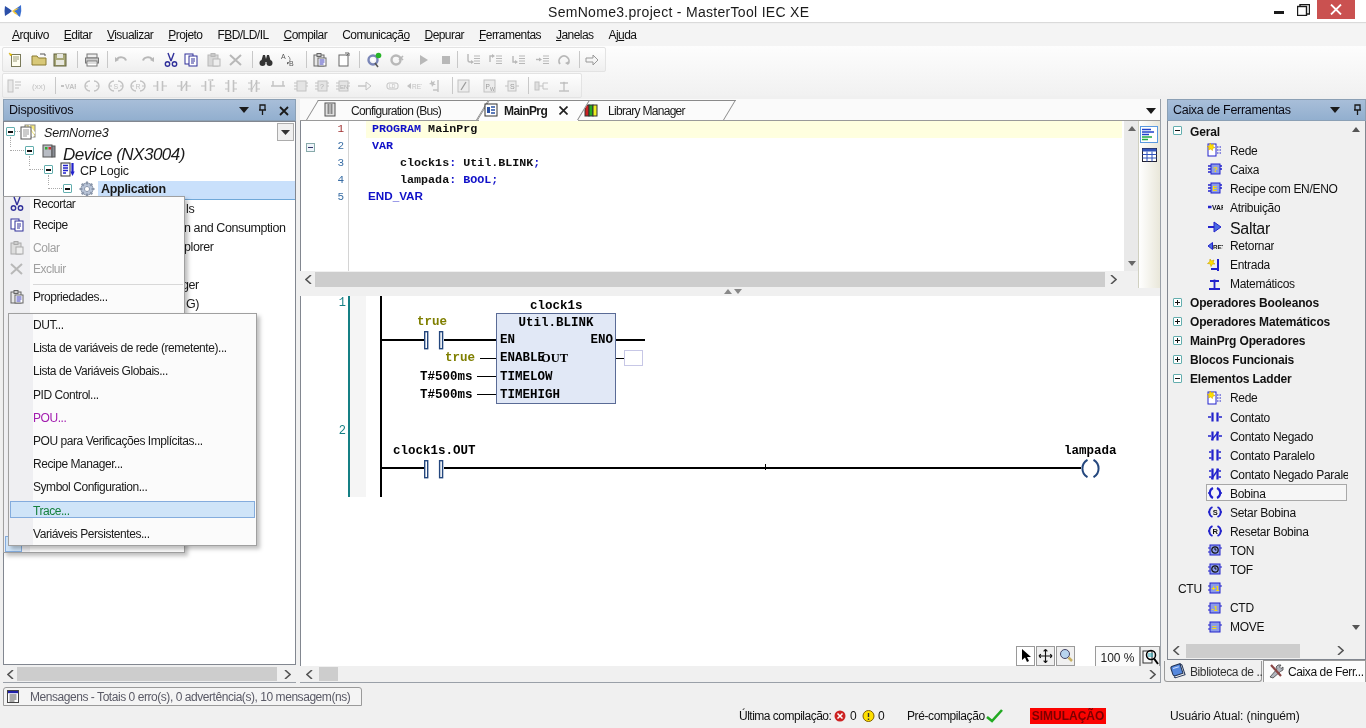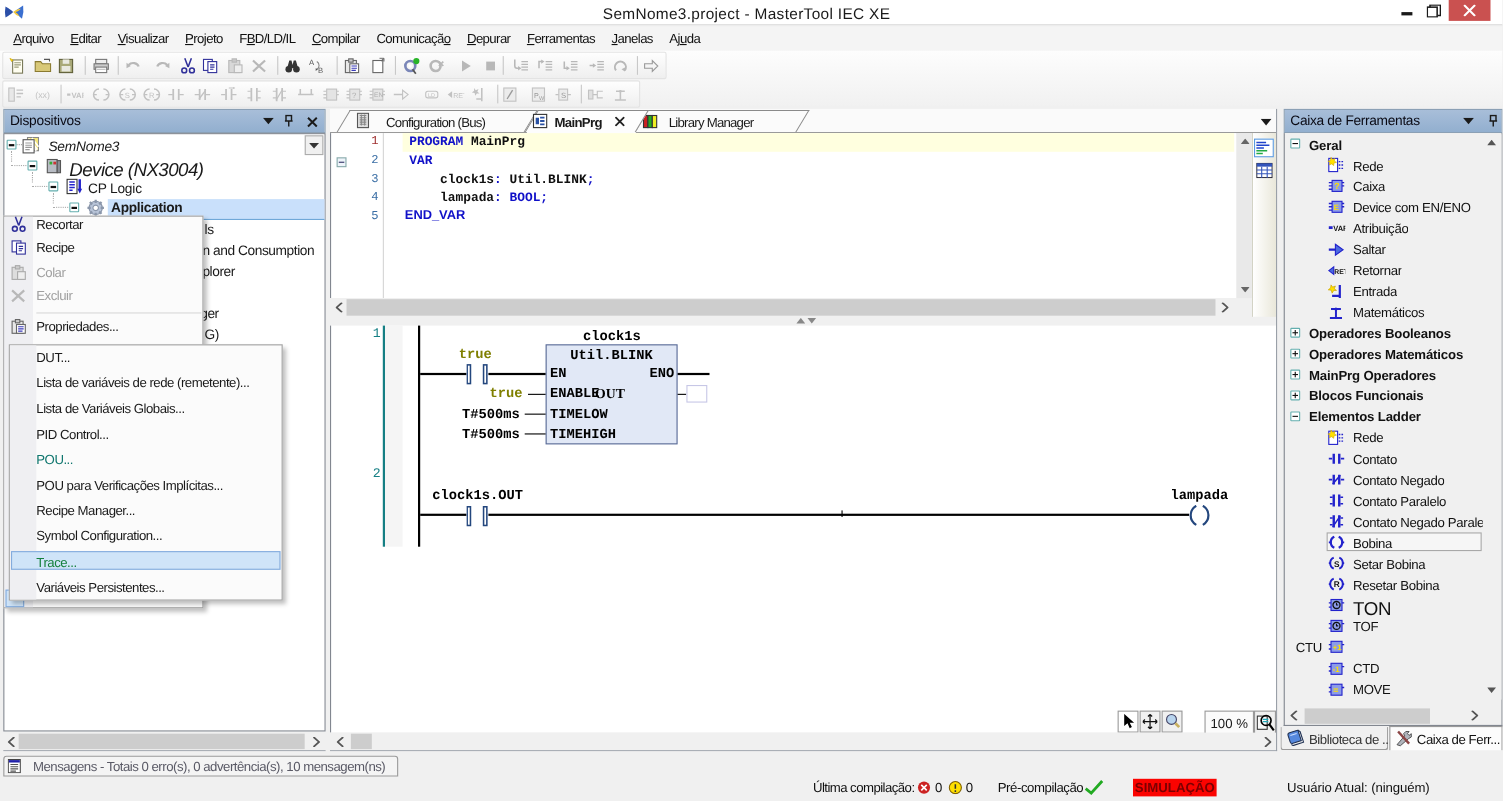--- a/index.html
+++ b/index.html
@@ -516,31 +516,31 @@
     <rect x="4" y="3" width="9" height="10" fill="#8c9ce8" stroke="#2222cc"></rect>
     <text x="6" y="11" font-size="8" fill="#ffe000" font-weight="bold">?</text>
     <path d="M1 5 h3 M1 8 h3 M1 11 h3 M13 5 h2 M13 8 h2" stroke="#2222cc" stroke-width="1.3"></path>
   </svg>
 <div class="abs" style="left:1230px;top:162.8px;font-size:12px;letter-spacing:-0.3px;color:#111;white-space:nowrap;max-width:118px;overflow:hidden">Caixa</div>
 <svg class="abs" style="left:1207px;top:180.4px" width="16" height="16" viewBox="0 0 16 16">
     <rect x="4" y="3" width="9" height="10" fill="#8c9ce8" stroke="#2222cc"></rect>
     <text x="5.5" y="10.5" font-size="7" fill="#ffe000" font-weight="bold">E</text>
     <path d="M1 5 h3 M1 8 h3 M1 11 h3 M13 5 h2 M13 8 h2" stroke="#2222cc" stroke-width="1.3"></path>
   </svg>
-<div class="abs" style="left:1230px;top:181.9px;font-size:12px;letter-spacing:-0.3px;color:#111;white-space:nowrap;max-width:118px;overflow:hidden">Device com EN/ENO</div>
+<div class="abs" style="left:1230px;top:181.9px;font-size:12px;letter-spacing:-0.3px;color:#111;white-space:nowrap;max-width:118px;overflow:hidden">Recipe com EN/ENO</div>
 <svg class="abs" style="left:1207px;top:199.4px" width="16" height="16" viewBox="0 0 16 16">
     <path d="M1 8 h3.5" stroke="#2222cc" stroke-width="2.5"></path>
     <text x="5" y="11" font-size="6.8" font-weight="bold" fill="#111">VAR</text>
   </svg>
 <div class="abs" style="left:1230px;top:200.9px;font-size:12px;letter-spacing:-0.3px;color:#111;white-space:nowrap;max-width:118px;overflow:hidden">Atribuição</div>
 <svg class="abs" style="left:1207px;top:218.5px" width="16" height="16" viewBox="0 0 16 16">
     <path d="M1 8 h7" stroke="#2222cc" stroke-width="2"></path>
     <path d="M7 3 l7 5 -7 5 Z" fill="#4a6ae0" stroke="#2222cc"></path>
   </svg>
-<div class="abs" style="left:1230px;top:220.0px;font-size:12px;letter-spacing:-0.3px;color:#111;white-space:nowrap;max-width:118px;overflow:hidden">Saltar</div>
+<div class="abs" style="left:1230px;top:220.0px;font-size:16px;letter-spacing:-0.3px;color:#111;white-space:nowrap;max-width:118px;overflow:hidden">Saltar</div>
 <svg class="abs" style="left:1207px;top:237.5px" width="16" height="16" viewBox="0 0 16 16">
     <path d="M1 8 l4.5 -3.5 v7 Z" fill="#4a6ae0" stroke="#2222cc"></path>
     <text x="6" y="10.8" font-size="6.2" font-weight="bold" fill="#111">RET</text>
   </svg>
 <div class="abs" style="left:1230px;top:239.0px;font-size:12px;letter-spacing:-0.3px;color:#111;white-space:nowrap;max-width:118px;overflow:hidden">Retornar</div>
 <svg class="abs" style="left:1207px;top:256.6px" width="16" height="16" viewBox="0 0 16 16">
     <path d="M3 2 l1.5 2 L7 3 l-1 2.5 L8 7 H5.5 L4 9.5 L3.2 6.8 L0.5 6.5 l2.2-1.8 Z" fill="#ffe000" stroke="#caa000" stroke-width="0.6"></path>
     <path d="M11 2 v12 M4 12 h7" stroke="#2222cc" stroke-width="2"></path>
   </svg>
 <div class="abs" style="left:1230px;top:258.1px;font-size:12px;letter-spacing:-0.3px;color:#111;white-space:nowrap;max-width:118px;overflow:hidden">Entrada</div>
@@ -614,21 +614,21 @@
     <path d="M5.5 3 a5.5 5.5 0 0 0 0 10 M10.5 3 a5.5 5.5 0 0 1 0 10" fill="none" stroke="#2222cc" stroke-width="1.8"></path>
     <text x="5.5" y="11" font-size="7.5" font-weight="bold" fill="#111">R</text>
   </svg>
 <div class="abs" style="left:1230px;top:524.8px;font-size:12px;letter-spacing:-0.3px;color:#111;white-space:nowrap;max-width:118px;overflow:hidden">Resetar Bobina</div>
 <svg class="abs" style="left:1207px;top:542.3px" width="16" height="16" viewBox="0 0 16 16">
     <rect x="3" y="3" width="10" height="10" fill="#8c9ce8" stroke="#2222cc"></rect>
     <circle cx="8" cy="8" r="3.2" fill="none" stroke="#111" stroke-width="1.2"></circle>
     <path d="M8 6 v2 h1.5" stroke="#111" fill="none"></path>
     <path d="M1 6 h2 M1 10 h2 M13 6 h2" stroke="#2222cc" stroke-width="1.2"></path>
   </svg>
-<div class="abs" style="left:1230px;top:543.8px;font-size:17px;letter-spacing:-0.3px;color:#111;white-space:nowrap;max-width:118px;overflow:hidden">TON</div>
+<div class="abs" style="left:1230px;top:543.8px;font-size:12px;letter-spacing:-0.3px;color:#111;white-space:nowrap;max-width:118px;overflow:hidden">TON</div>
 <svg class="abs" style="left:1207px;top:561.4px" width="16" height="16" viewBox="0 0 16 16">
     <rect x="3" y="3" width="10" height="10" fill="#8c9ce8" stroke="#2222cc"></rect>
     <circle cx="8" cy="8" r="3.2" fill="none" stroke="#111" stroke-width="1.2"></circle>
     <path d="M8 6 v2 h1.5" stroke="#111" fill="none"></path>
     <path d="M1 6 h2 M1 10 h2 M13 6 h2" stroke="#2222cc" stroke-width="1.2"></path>
   </svg>
 <div class="abs" style="left:1230px;top:562.9px;font-size:12px;letter-spacing:-0.3px;color:#111;white-space:nowrap;max-width:118px;overflow:hidden">TOF</div>
 <svg class="abs" style="left:1207px;top:580.4px" width="16" height="16" viewBox="0 0 16 16">
     <rect x="3" y="3" width="10" height="10" fill="#8c9ce8" stroke="#2222cc"></rect>
     <text x="4.5" y="11" font-size="7" font-weight="bold" fill="#ffe000">+1</text>
@@ -737,18 +737,18 @@
     <path d="M7.5 8h5M7.5 10h5M7.5 12h4" stroke="#3a3ab8"></path>
   </svg>
 <div class="abs" style="left:33px;top:290.0px;font-size:12px;letter-spacing:-0.45px;color:#1a1a1a;z-index:11;white-space:nowrap">Propriedades...</div>
 <div class="abs" style="left:5px;top:536px;width:17px;height:16px;border:1px solid #84acdd;background:#cfe4f8;z-index:11"></div>
 <div class="abs" style="left:8px;top:313px;width:249px;height:233px;background:#fbfbfb;border:1px solid #a0a0a0;box-shadow:3px 3px 4px rgba(0,0,0,0.25);z-index:20"></div>
 <div class="abs" style="left:9px;top:314px;width:24px;height:231px;background:#efeff2;z-index:20"></div>
 <div class="abs" style="left:33px;top:318.0px;font-size:12px;letter-spacing:-0.45px;color:#1a1a1a;z-index:22;white-space:nowrap">DUT...</div>
 <div class="abs" style="left:33px;top:341.2px;font-size:12px;letter-spacing:-0.45px;color:#1a1a1a;z-index:22;white-space:nowrap">Lista de variáveis de rede (remetente)...</div>
 <div class="abs" style="left:33px;top:364.4px;font-size:12px;letter-spacing:-0.45px;color:#1a1a1a;z-index:22;white-space:nowrap">Lista de Variáveis Globais...</div>
 <div class="abs" style="left:33px;top:387.6px;font-size:12px;letter-spacing:-0.45px;color:#1a1a1a;z-index:22;white-space:nowrap">PID Control...</div>
-<div class="abs" style="left:33px;top:410.8px;font-size:12px;letter-spacing:-0.45px;color:#0f766e;z-index:22;white-space:nowrap">POU...</div>
+<div class="abs" style="left:33px;top:410.8px;font-size:12px;letter-spacing:-0.45px;color:#a21caf;z-index:22;white-space:nowrap">POU...</div>
 <div class="abs" style="left:33px;top:434.0px;font-size:12px;letter-spacing:-0.45px;color:#1a1a1a;z-index:22;white-space:nowrap">POU para Verificações Implícitas...</div>
 <div class="abs" style="left:33px;top:457.2px;font-size:12px;letter-spacing:-0.45px;color:#1a1a1a;z-index:22;white-space:nowrap">Recipe Manager...</div>
 <div class="abs" style="left:33px;top:480.4px;font-size:12px;letter-spacing:-0.45px;color:#1a1a1a;z-index:22;white-space:nowrap">Symbol Configuration...</div>
 <div class="abs" style="left:10px;top:500.6px;width:245px;height:17px;background:#cfe4f8;border:1px solid #84acdd;z-index:21"></div>
 <div class="abs" style="left:33px;top:503.6px;font-size:12px;letter-spacing:-0.45px;color:#15803d;z-index:22;white-space:nowrap">Trace...</div>
 <div class="abs" style="left:33px;top:526.8px;font-size:12px;letter-spacing:-0.45px;color:#1a1a1a;z-index:22;white-space:nowrap">Variáveis Persistentes...</div>
 </body></html>

